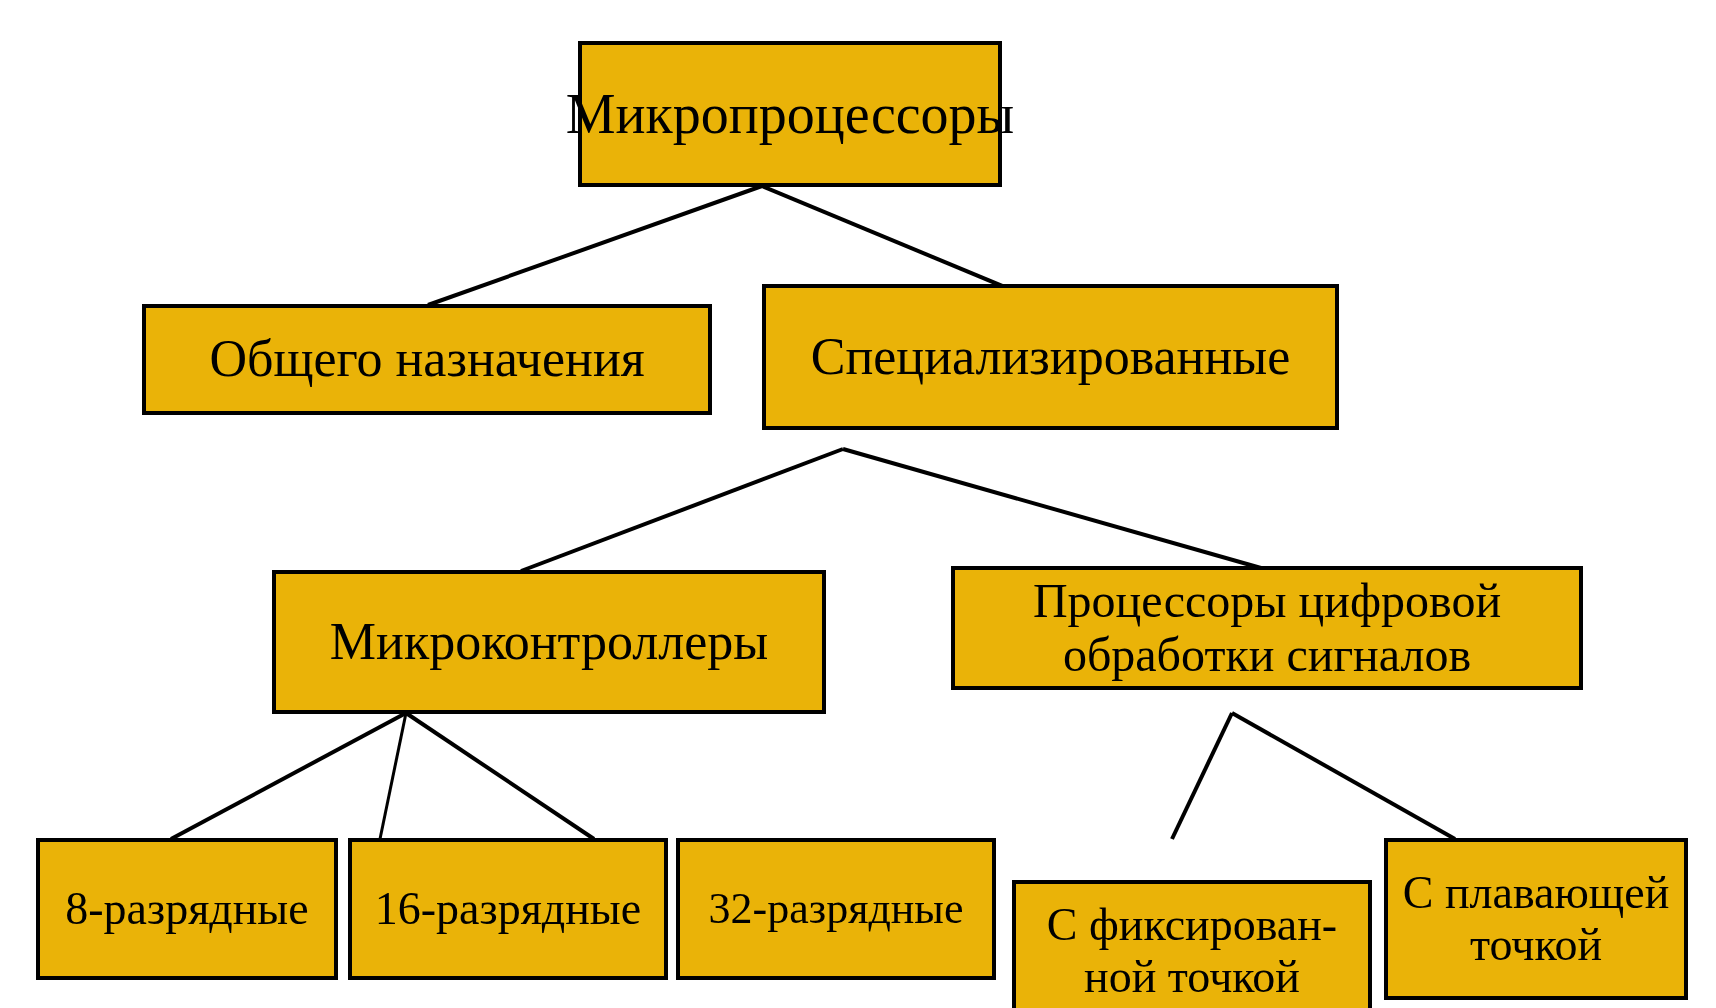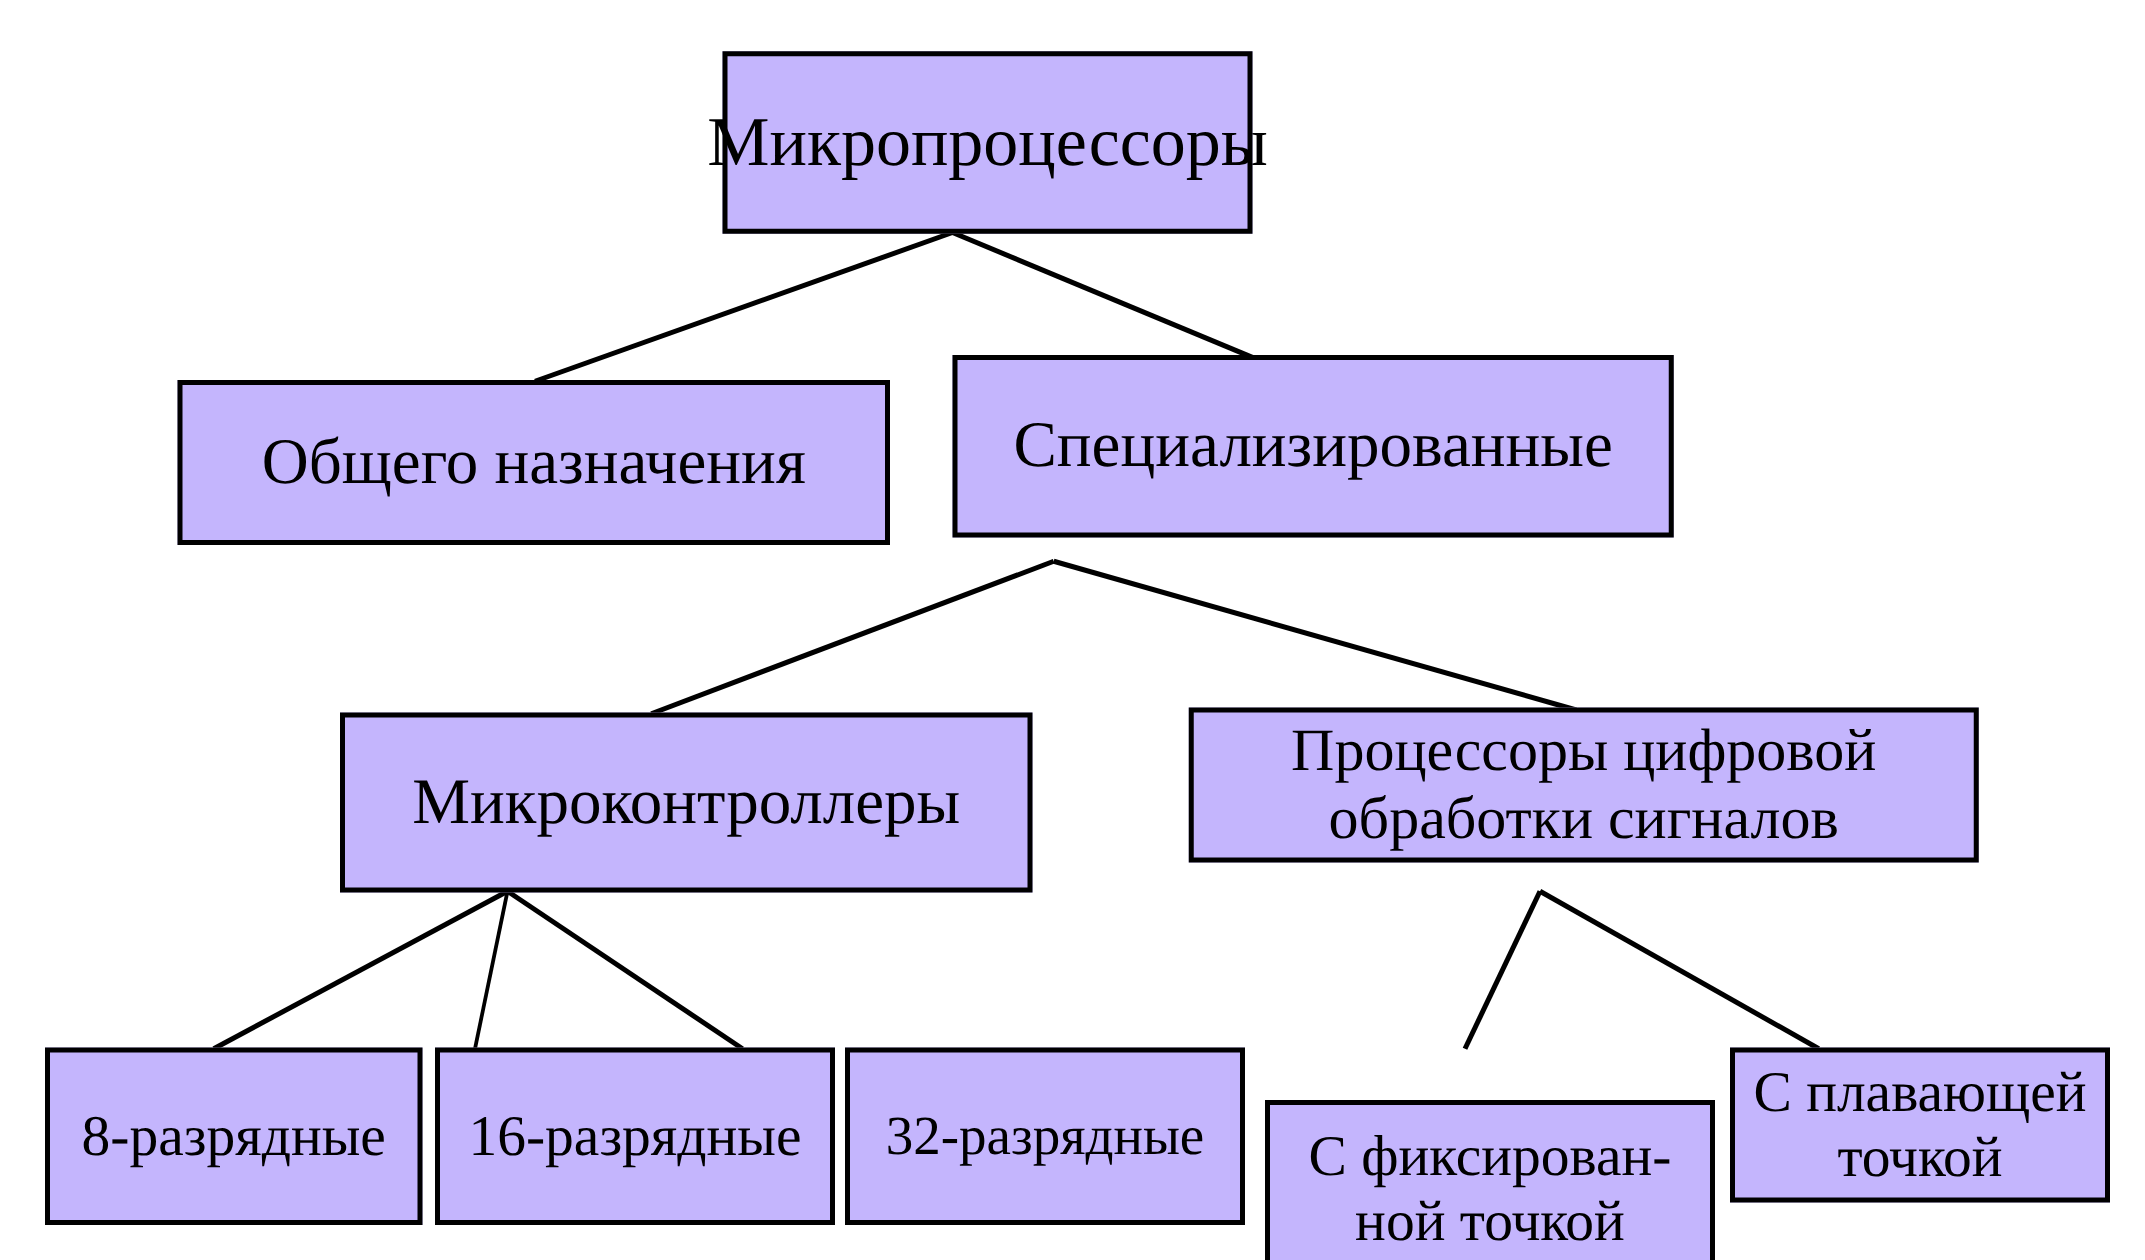--- a/index.html
+++ b/index.html
@@ -20,21 +20,21 @@
     left: 0;
     top: 0;
     width: 1716px;
     height: 1008px;
     pointer-events: none;
   }
   .node {
     position: absolute;
     box-sizing: border-box;
     border: 4px solid #000000;
-    background: #c4b5fd;
+    background: #eab308;
     display: flex;
     align-items: center;
     justify-content: center;
     text-align: center;
     color: #000000;
     line-height: 1.12;
     padding: 0 8px;
     z-index: 2;
   }
   .node-text {
@@ -43,21 +43,21 @@
   }
 
   
   #node-root {
     left: 578px; top: 41px; width: 424px; height: 146px;
     font-size: 56px;
   }
 
   
   #node-general {
-    left: 142px; top: 304px; width: 570px; height: 132px;
+    left: 142px; top: 304px; width: 570px; height: 111px;
     font-size: 52px;
   }
   #node-special {
     left: 762px; top: 284px; width: 577px; height: 146px;
     font-size: 52px;
   }
 
   
   #node-mcu {
     left: 272px; top: 570px; width: 554px; height: 144px;
@@ -67,21 +67,21 @@
     left: 951px; top: 566px; width: 632px; height: 124px;
     font-size: 48px;
     padding: 0 6px;
   }
 
   
   #node-8bit   { left: 36px;   top: 838px; width: 302px; height: 142px; font-size: 46px; }
   #node-16bit  { left: 348px;  top: 838px; width: 320px; height: 142px; font-size: 46px; }
   #node-32bit  { left: 676px;  top: 838px; width: 320px; height: 142px; font-size: 44px; }
   #node-fixed  { left: 1012px; top: 880px; width: 360px; height: 142px; font-size: 46px; padding: 0 6px;}
-  #node-float  { left: 1384px; top: 838px; width: 304px; height: 124px; font-size: 46px; padding: 17px 6px;}
+  #node-float  { left: 1384px; top: 838px; width: 304px; height: 162px; font-size: 46px; padding: 17px 6px;}
 </style>
 </head>
 <body>
 
 <div id="canvas">
 
   <svg class="edges" viewBox="0 0 1716 1008" width="1716" height="1008" xmlns="http://www.w3.org/2000/svg">
 
     <line x1="762" y1="186" x2="428" y2="305" stroke="#000000" stroke-width="4"></line>
 

